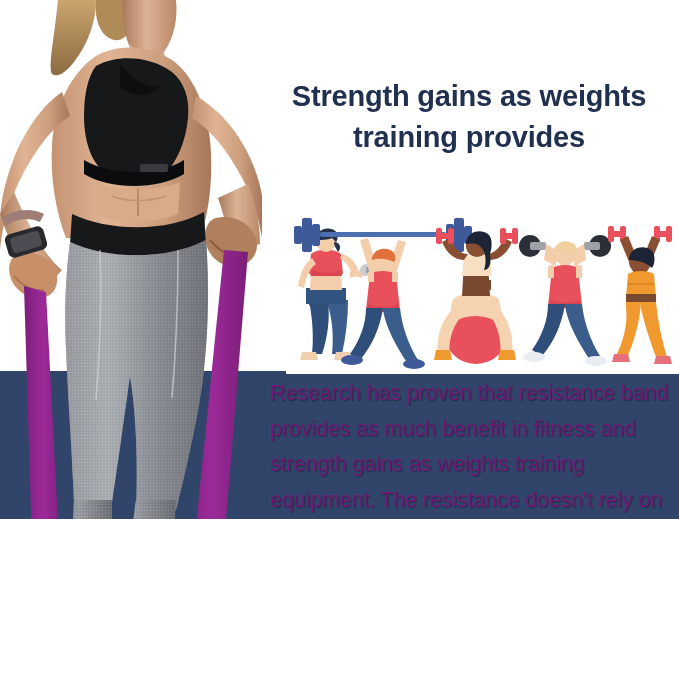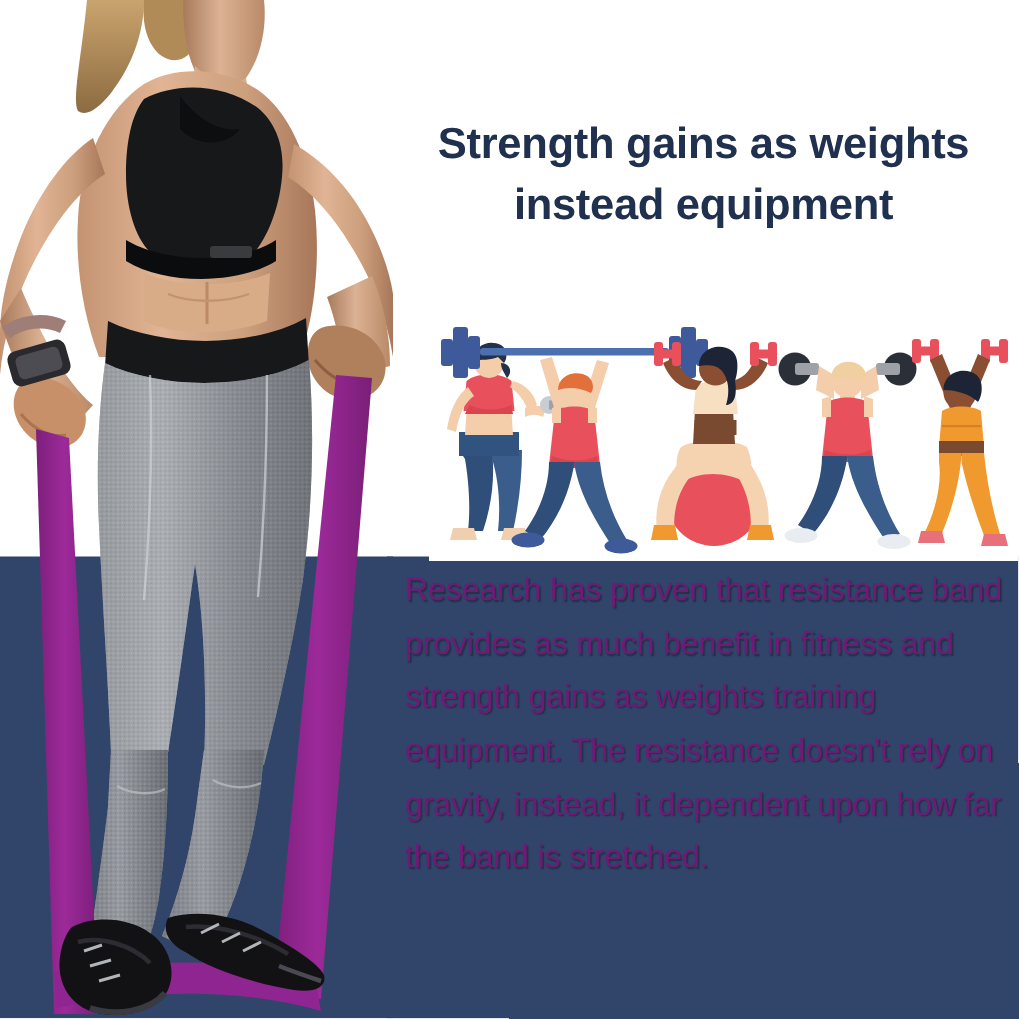--- a/index.html
+++ b/index.html
@@ -1,20 +1,20 @@
 <!DOCTYPE html>
 <html><head>
 <meta charset="utf-8">
 <style>
   html,body{margin:0;padding:0;background:#fff;}
   body{font-family:"Liberation Sans",sans-serif;}
 
   #poster{
     position:relative;
-    width:679px;height:679px;
+    width:679px;height:519px;
     overflow:hidden;
     background:#ffffff;
   }
 
   
   .panel{
     position:absolute;
     left:258px;top:371px;
     width:421px;height:308px;
     background:#31456a;
@@ -204,21 +204,21 @@
       <path d="M52 628 C68 624 88 630 100 642" stroke="#2c2c32" stroke-width="3" fill="none"></path>
       <path d="M56 634 L68 630 M60 644 L74 640 M66 654 L80 650" stroke="#cfd2d6" stroke-width="2" fill="none" opacity=".85"></path>
       <path d="M60 672 C78 678 100 674 110 662" stroke="#3a3a42" stroke-width="4" fill="none"></path>
     </svg>
   </div>
 
   <div class="panel"></div>
 
   <div class="headline">
     <span>Strength gains as weights</span>
-    <span class="l2">instead equipment</span>
+    <span class="l2">training provides</span>
   </div>
 
   <div class="illus">
     <svg viewBox="0 0 393 160">
       <rect x="0" y="0" width="393" height="160" fill="#ffffff"></rect>
 
       <g>
 
         <path d="M20 86 L42 86 C44 104 42 122 36 140 L26 140 C28 122 26 104 24 92 Z" fill="#2f4f7a"></path>
         <path d="M42 86 L62 86 C62 104 60 122 56 140 L46 140 C48 122 46 104 42 92 Z" fill="#3a5d8c"></path>

